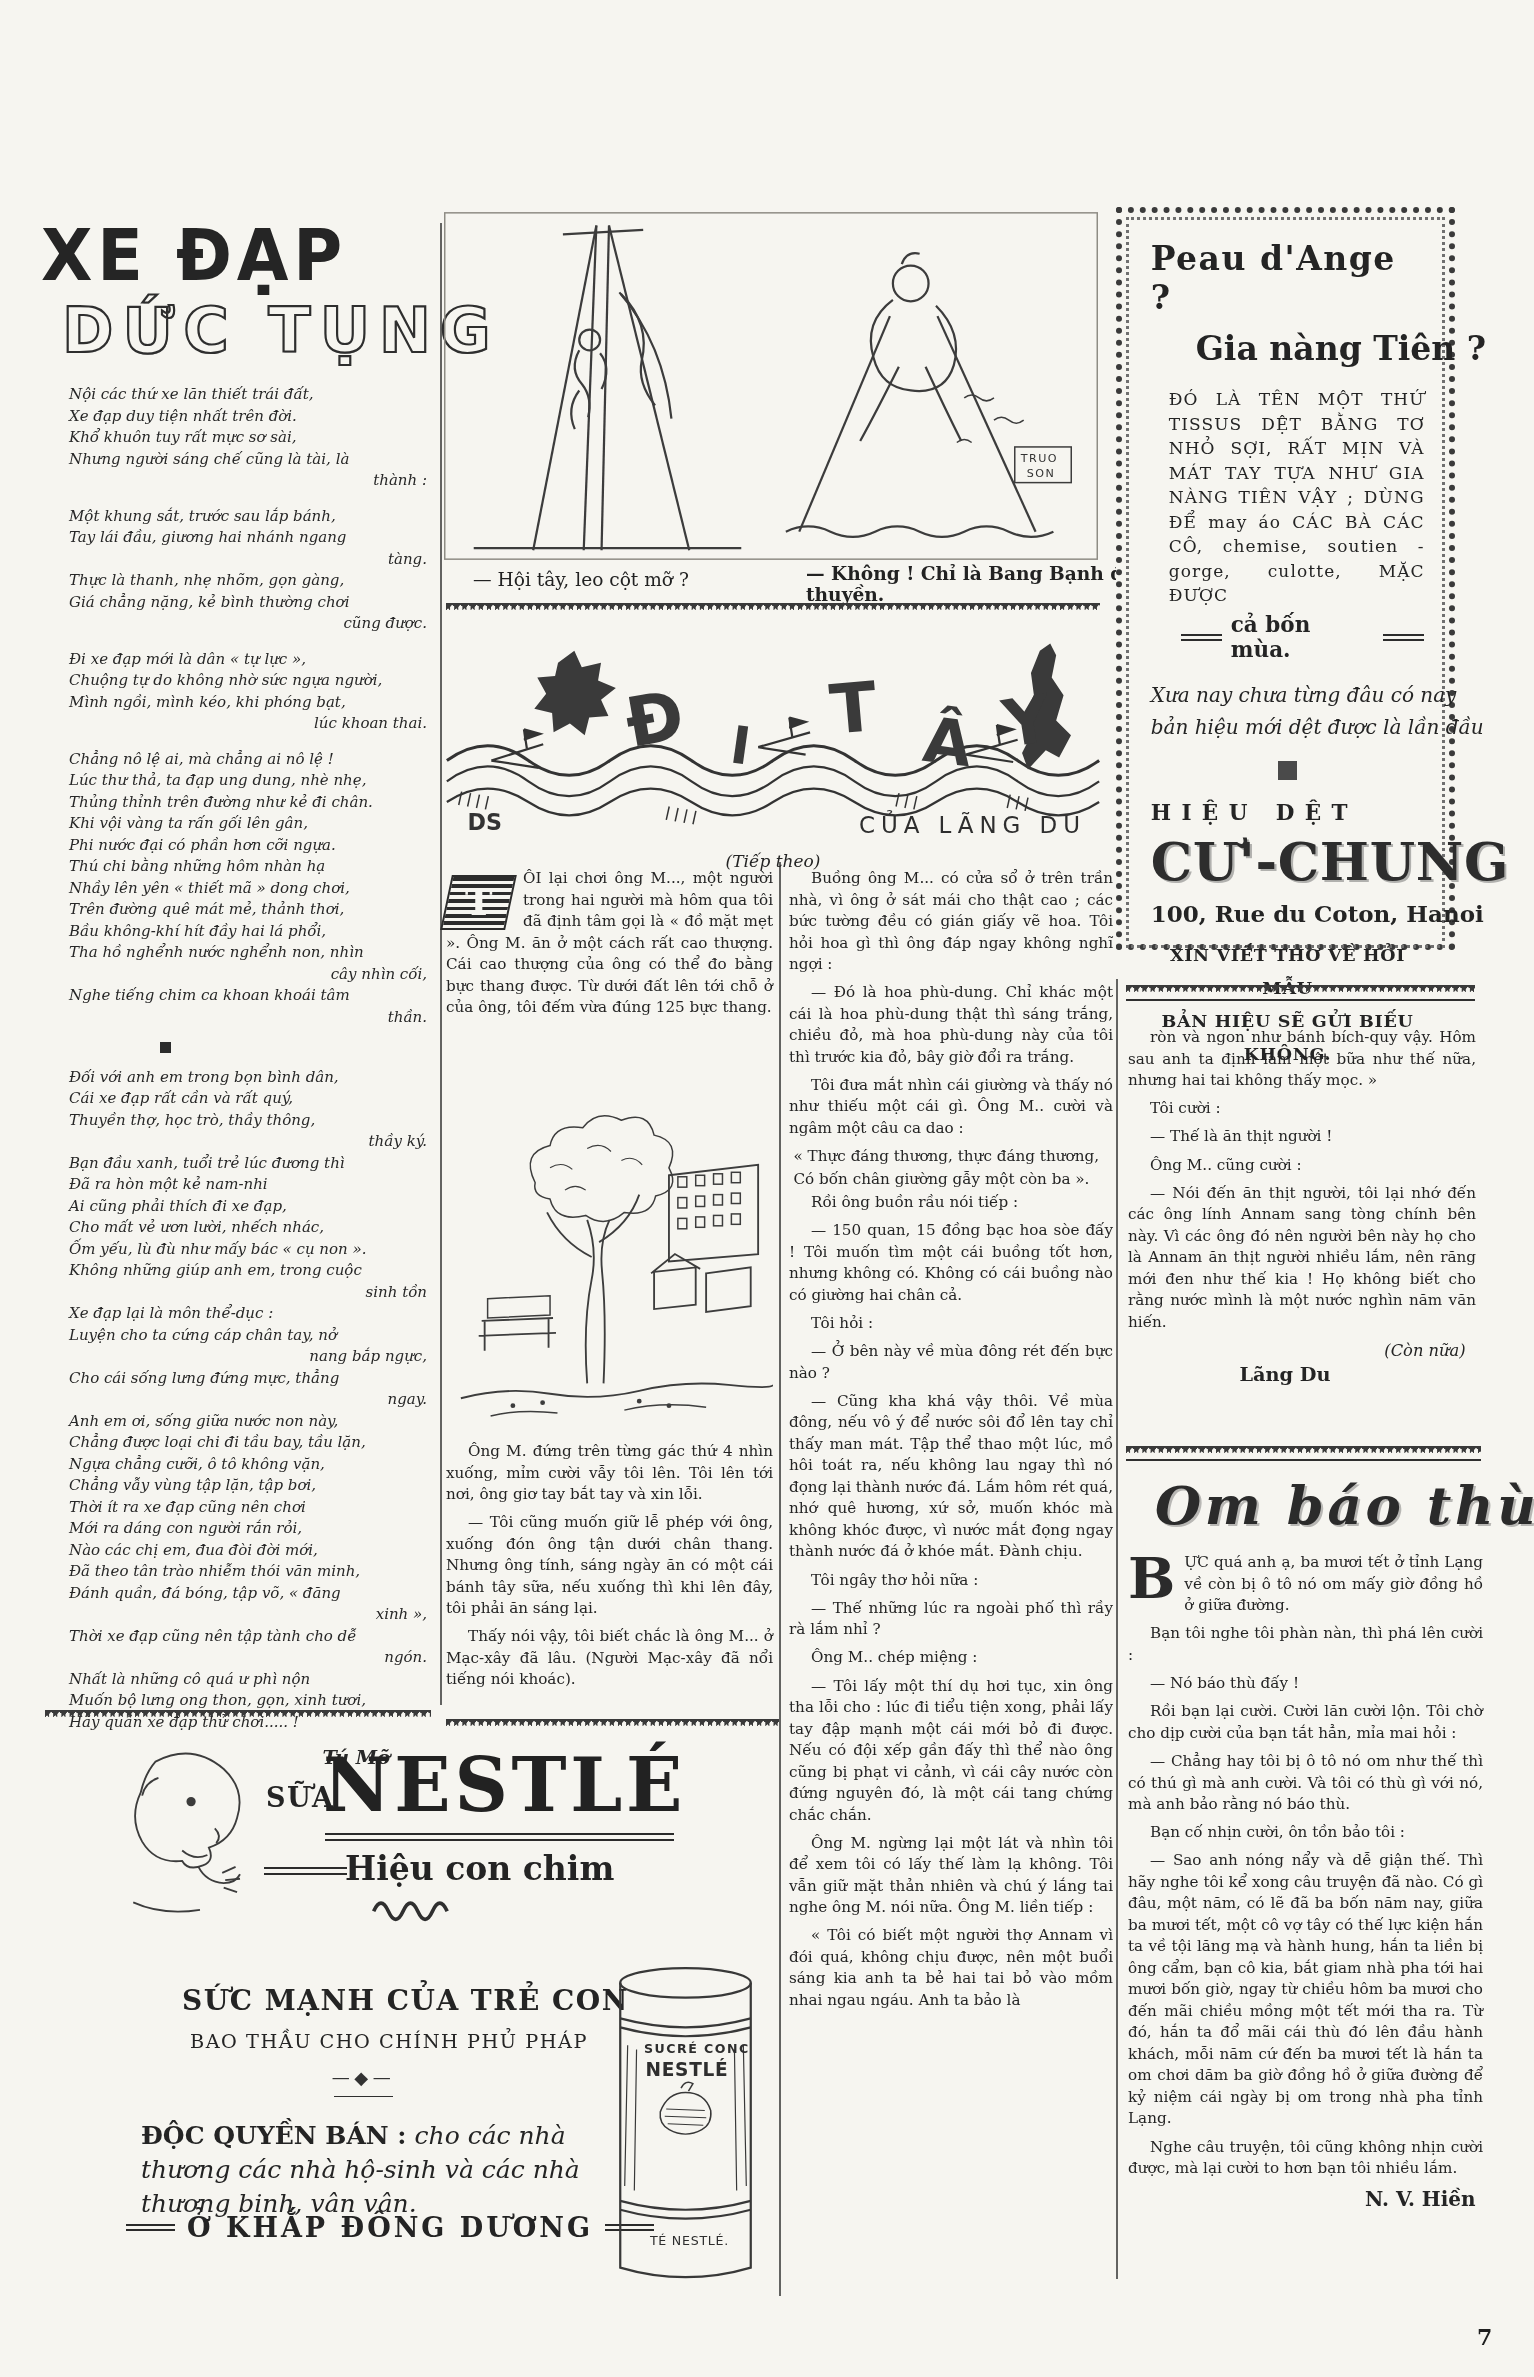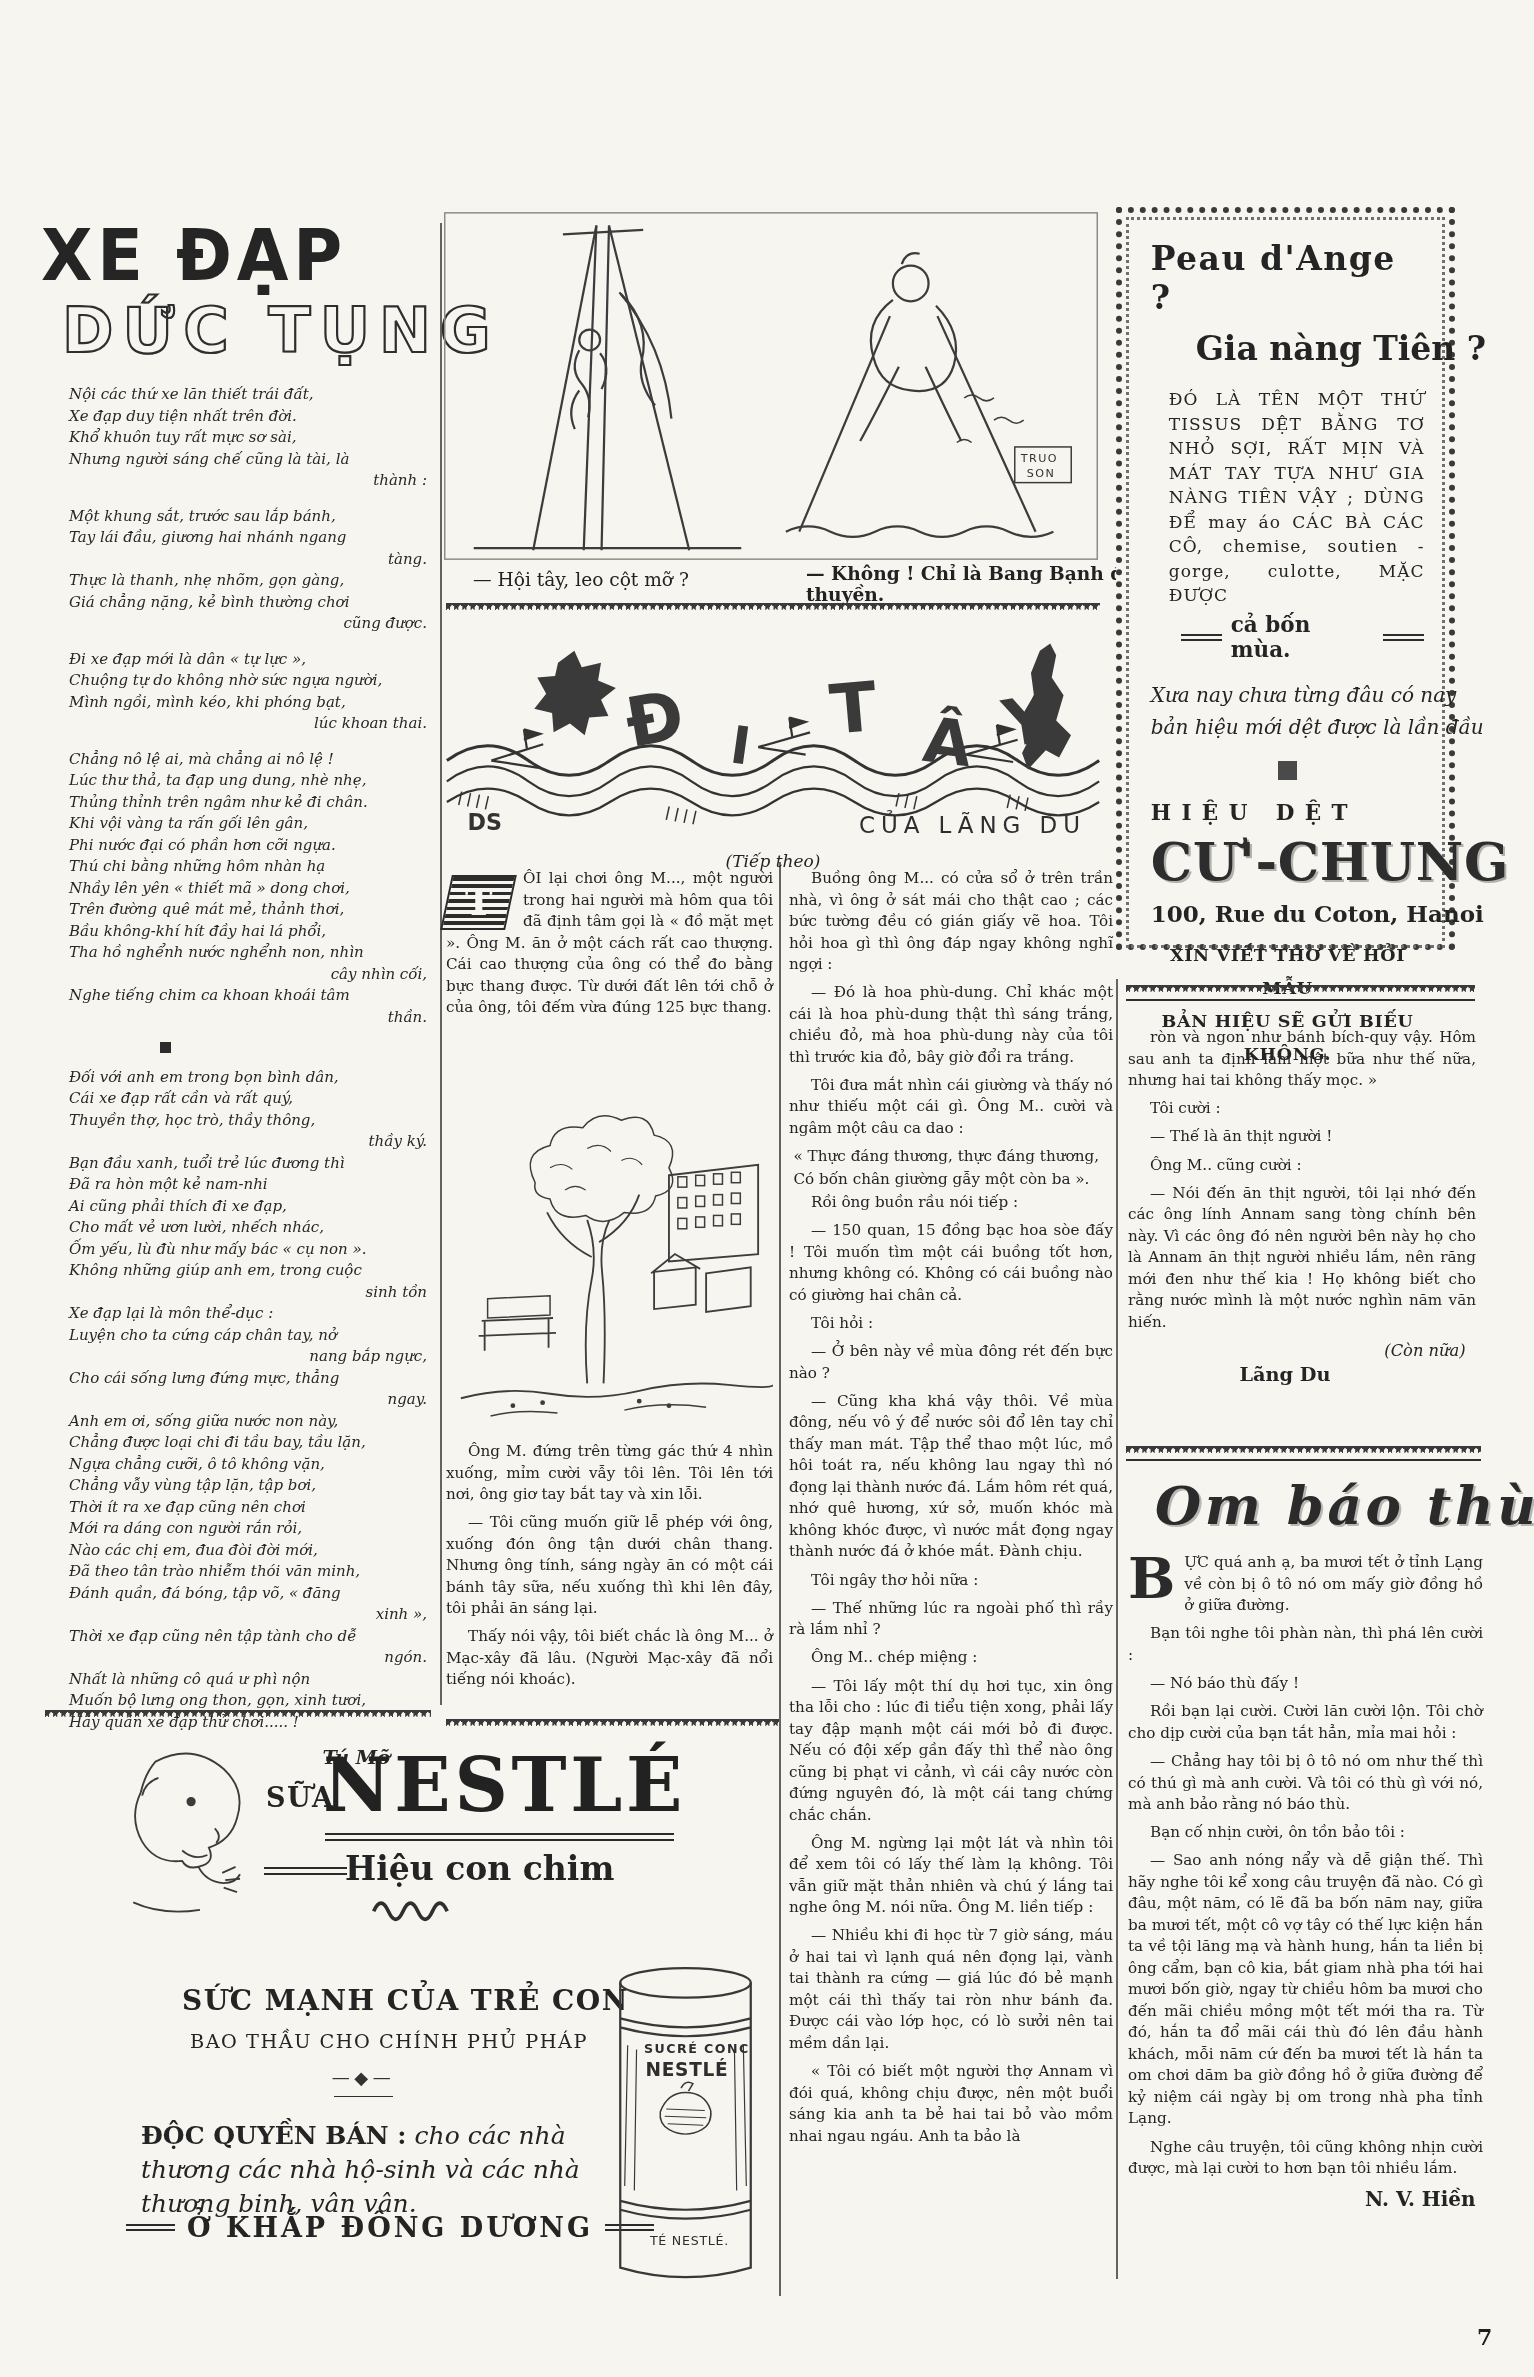--- a/index.html
+++ b/index.html
@@ -117,21 +117,21 @@
         </div>
       <div class="stanza">
           <div class="pline">Đi xe đạp mới là dân « tự lực »,</div>
           <div class="pline">Chuộng tự do không nhờ sức ngựa người,</div>
           <div class="pline">Mình ngồi, mình kéo, khi phóng bạt,</div>
           <div class="pline wrap">lúc khoan thai.</div>
         </div>
       <div class="stanza">
           <div class="pline">Chẳng nô lệ ai, mà chẳng ai nô lệ !</div>
           <div class="pline">Lúc thư thả, ta đạp ung dung, nhè nhẹ,</div>
-          <div class="pline">Thủng thỉnh trên ngâm như kẻ đi chân.</div>
+          <div class="pline">Thủng thỉnh trên đường như kẻ đi chân.</div>
           <div class="pline">Khi vội vàng ta rấn gối lên gân,</div>
           <div class="pline">Phi nước đại có phần hơn cỡi ngựa.</div>
           <div class="pline">Thú chi bằng những hôm nhàn hạ</div>
           <div class="pline">Nhầy lên yên « thiết mã » dong chơi,</div>
           <div class="pline">Trên đường quê mát mẻ, thảnh thơi,</div>
           <div class="pline">Bầu không-khí hít đầy hai lá phổi,</div>
           <div class="pline">Tha hồ nghểnh nước nghểnh non, nhìn</div>
           <div class="pline wrap">cây nhìn cối,</div>
           <div class="pline">Nghe tiếng chim ca khoan khoái tâm</div>
           <div class="pline wrap">thần.</div>
@@ -337,21 +337,20 @@
       <p>Rồi ông buồn rầu nói tiếp :</p>
       <p>— 150 quan, 15 đồng bạc hoa sòe đấy ! Tôi muốn tìm một cái buồng tốt hơn, nhưng không có. Không có cái buồng nào có giường hai chân cả.</p>
       <p>Tôi hỏi :</p>
       <p>— Ở bên này về mùa đông rét đến bực nào ?</p>
       <p>— Cũng kha khá vậy thôi. Về mùa đông, nếu vô ý để nước sôi đổ lên tay chỉ thấy man mát. Tập thể thao một lúc, mồ hôi toát ra, nếu không lau ngay thì nó đọng lại thành nước đá. Lắm hôm rét quá, nhớ quê hương, xứ sở, muốn khóc mà không khóc được, vì nước mắt đọng ngay thành nước đá ở khóe mắt. Đành chịu.</p>
       <p>Tôi ngây thơ hỏi nữa :</p>
       <p>— Thế những lúc ra ngoài phố thì rầy rà lắm nhỉ ?</p>
       <p>Ông M.. chép miệng :</p>
       <p>— Tôi lấy một thí dụ hơi tục, xin ông tha lỗi cho : lúc đi tiểu tiện xong, phải lấy tay đập mạnh một cái mới bỏ đi được. Nếu có đội xếp gần đấy thì thể nào ông cũng bị phạt vi cảnh, vì cái cây nước còn đứng nguyên đó, là một cái tang chứng chắc chắn.</p>
       <p>Ông M. ngừng lại một lát và nhìn tôi để xem tôi có lấy thế làm lạ không. Tôi vẫn giữ mặt thản nhiên và chú ý lắng tai nghe ông M. nói nữa. Ông M. liền tiếp :</p>
-      <p>— Nhiều khi đi học từ 7 giờ sáng, máu ở hai tai vì lạnh quá nên đọng lại, vành tai thành ra cứng — giá lúc đó bẻ mạnh một cái thì thấy tai ròn như bánh đa. Được cái vào lớp học, có lò sưởi nên tai mềm dần lại.</p>
       <p>« Tôi có biết một người thợ Annam vì đói quá, không chịu được, nên một buổi sáng kia anh ta bẻ hai tai bỏ vào mồm nhai ngau ngáu. Anh ta bảo là</p>
     </div>
 
   <div class="abs adframe" style="left:1116px;top:207px;width:339px;height:743px;box-sizing:border-box;">
     <div class="inner">
       <div class="ad-t1">Peau d'Ange ?</div>
       <div class="ad-t2">Gia nàng Tiên ?</div>
       <div class="ad-body">ĐÓ LÀ TÊN MỘT THỨ TISSUS DỆT BẰNG TƠ NHỎ SỢI, RẤT MỊN VÀ MÁT TAY TỰA NHƯ GIA NÀNG TIÊN VẬY ; DÙNG ĐỂ may áo CÁC BÀ CÁC CÔ, chemise, soutien - gorge, culotte, MẶC ĐƯỢC</div>
       <div class="ad-season">
         <span class="dr"></span>

